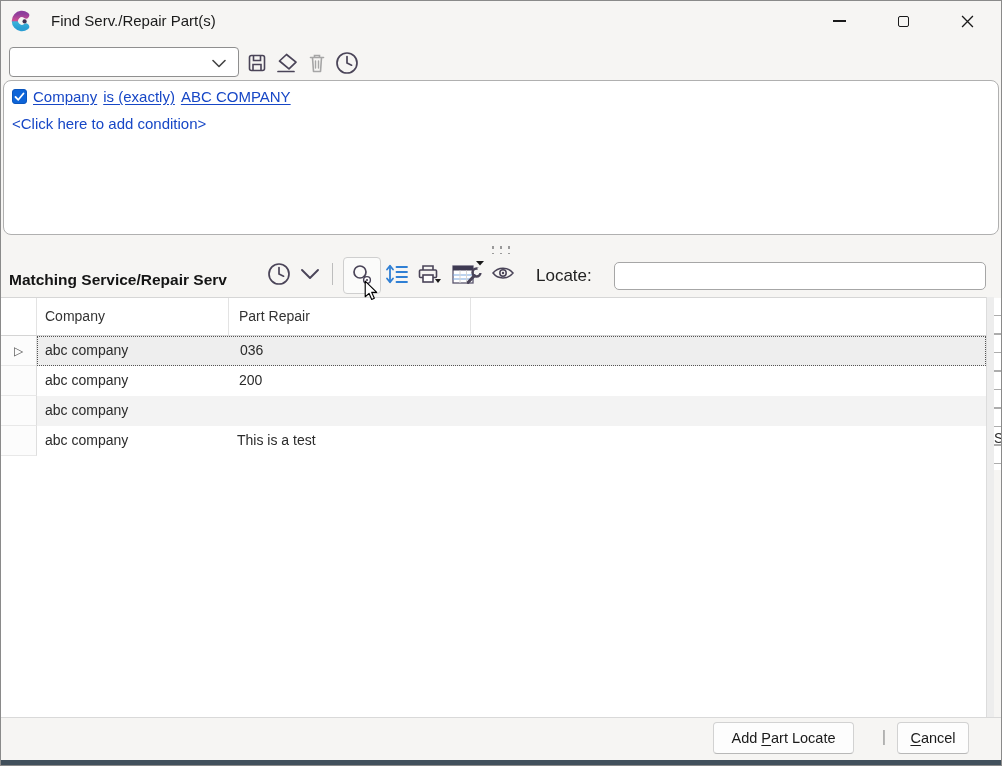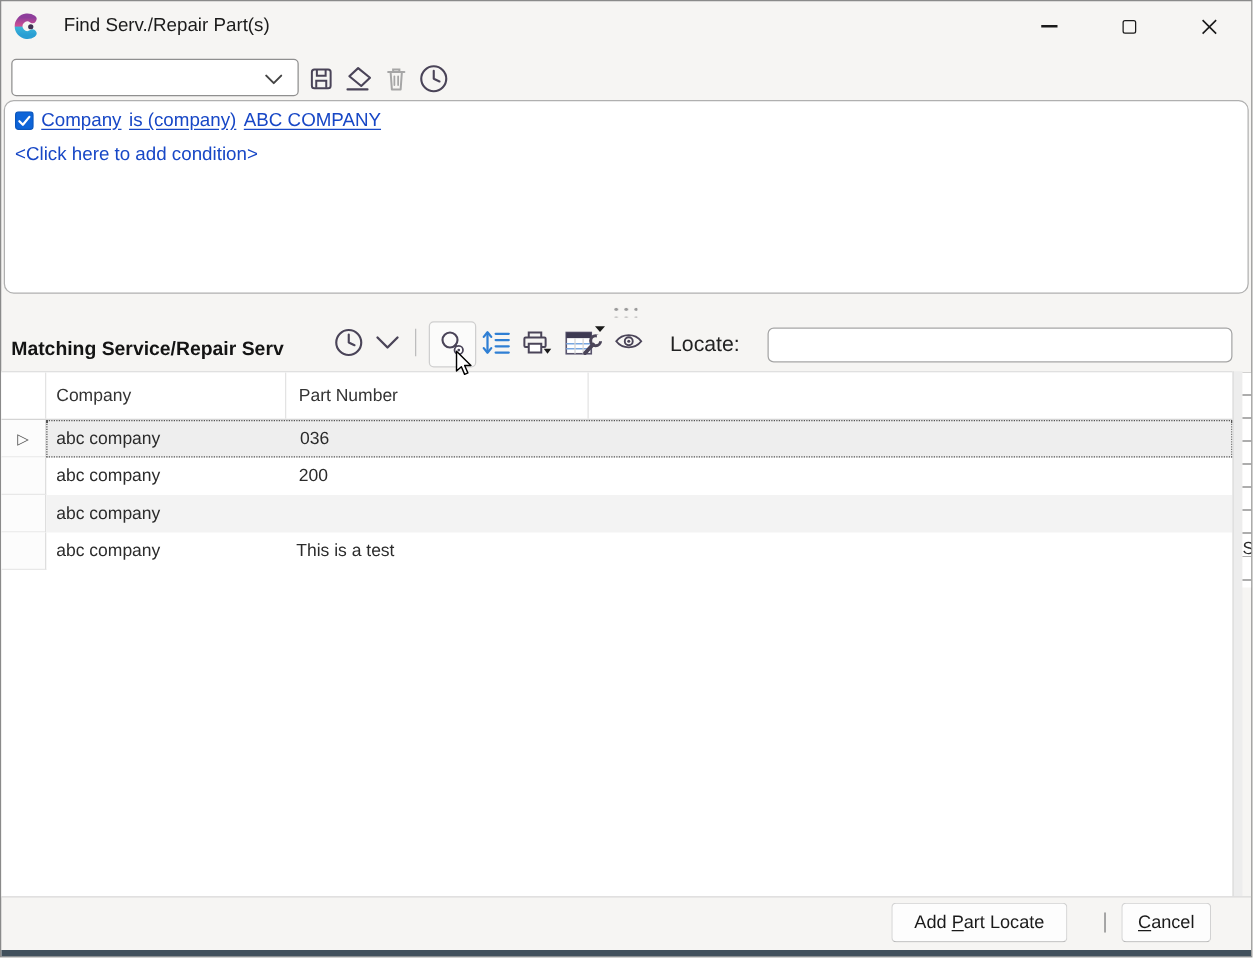--- a/index.html
+++ b/index.html
@@ -149,21 +149,21 @@
     </svg>
   </button>
 
   <div class="abs cond-panel">
     <div class="cond-line1">
       <svg width="15" height="15" viewBox="0 0 15 15">
         <rect x="0.5" y="0.5" width="14" height="14" rx="2.5" fill="#0d64d8" stroke="#0b56bd"></rect>
         <path d="M3.5 8 L6.3 10.8 L11.5 4.5" fill="none" stroke="#fff" stroke-width="1.8" stroke-linecap="round" stroke-linejoin="round"></path>
       </svg>
       <a class="cond-link">Company</a>
-      <a class="cond-link">is (company)</a>
+      <a class="cond-link">is (exactly)</a>
       <a class="cond-link">ABC COMPANY</a>
     </div>
     <div class="add-cond">&lt;Click here to add condition&gt;</div>
   </div>
 
   <div class="abs grip"></div>
 
   <div class="abs section-title">Matching Service/Repair Serv</div>
 
   <button class="abs tbtn rh-history">
@@ -222,21 +222,21 @@
     </svg>
   </button>
 
   <div class="abs locate-label">Locate:</div>
   <input class="abs locate-input" type="text" value="" style="">
 
   <div class="abs grid">
     <div class="g-head">
       <div class="hc sel"></div>
       <div class="hc c1">Company</div>
-      <div class="hc c2">Part Number</div>
+      <div class="hc c2">Part Repair</div>
       <div class="hc c3"></div>
     </div>
 
     <div class="g-row selected">
       <div class="selcell">▷</div>
       <div class="rowbody">
         <div class="cc1">abc company</div>
         <div class="cc2">036</div>
         <div class="cc3"></div>
       </div>

